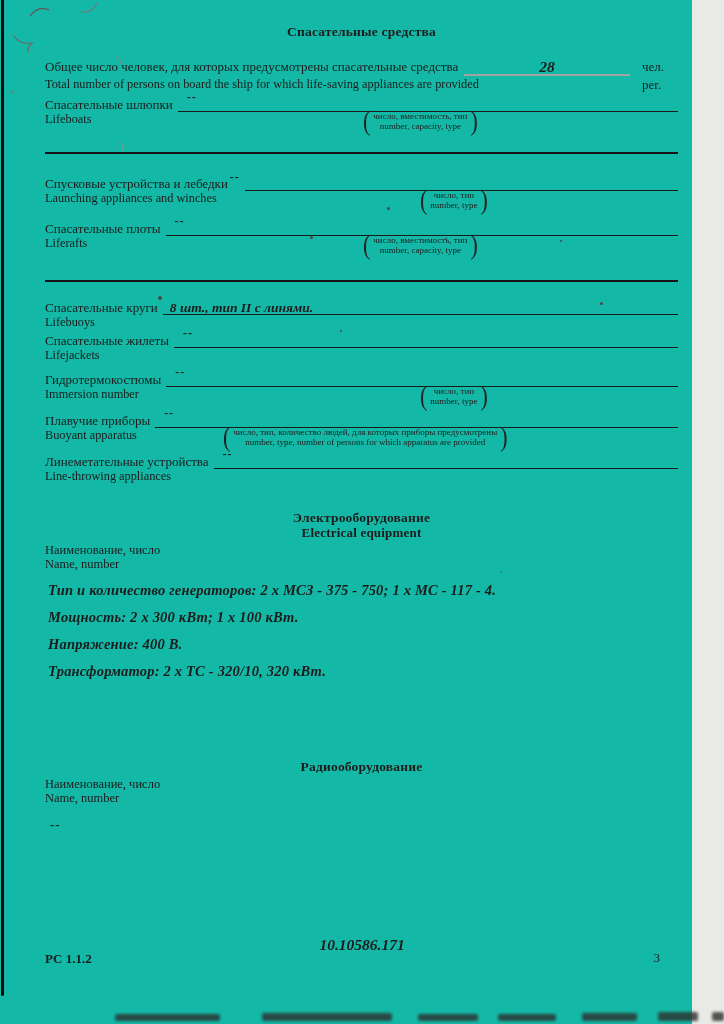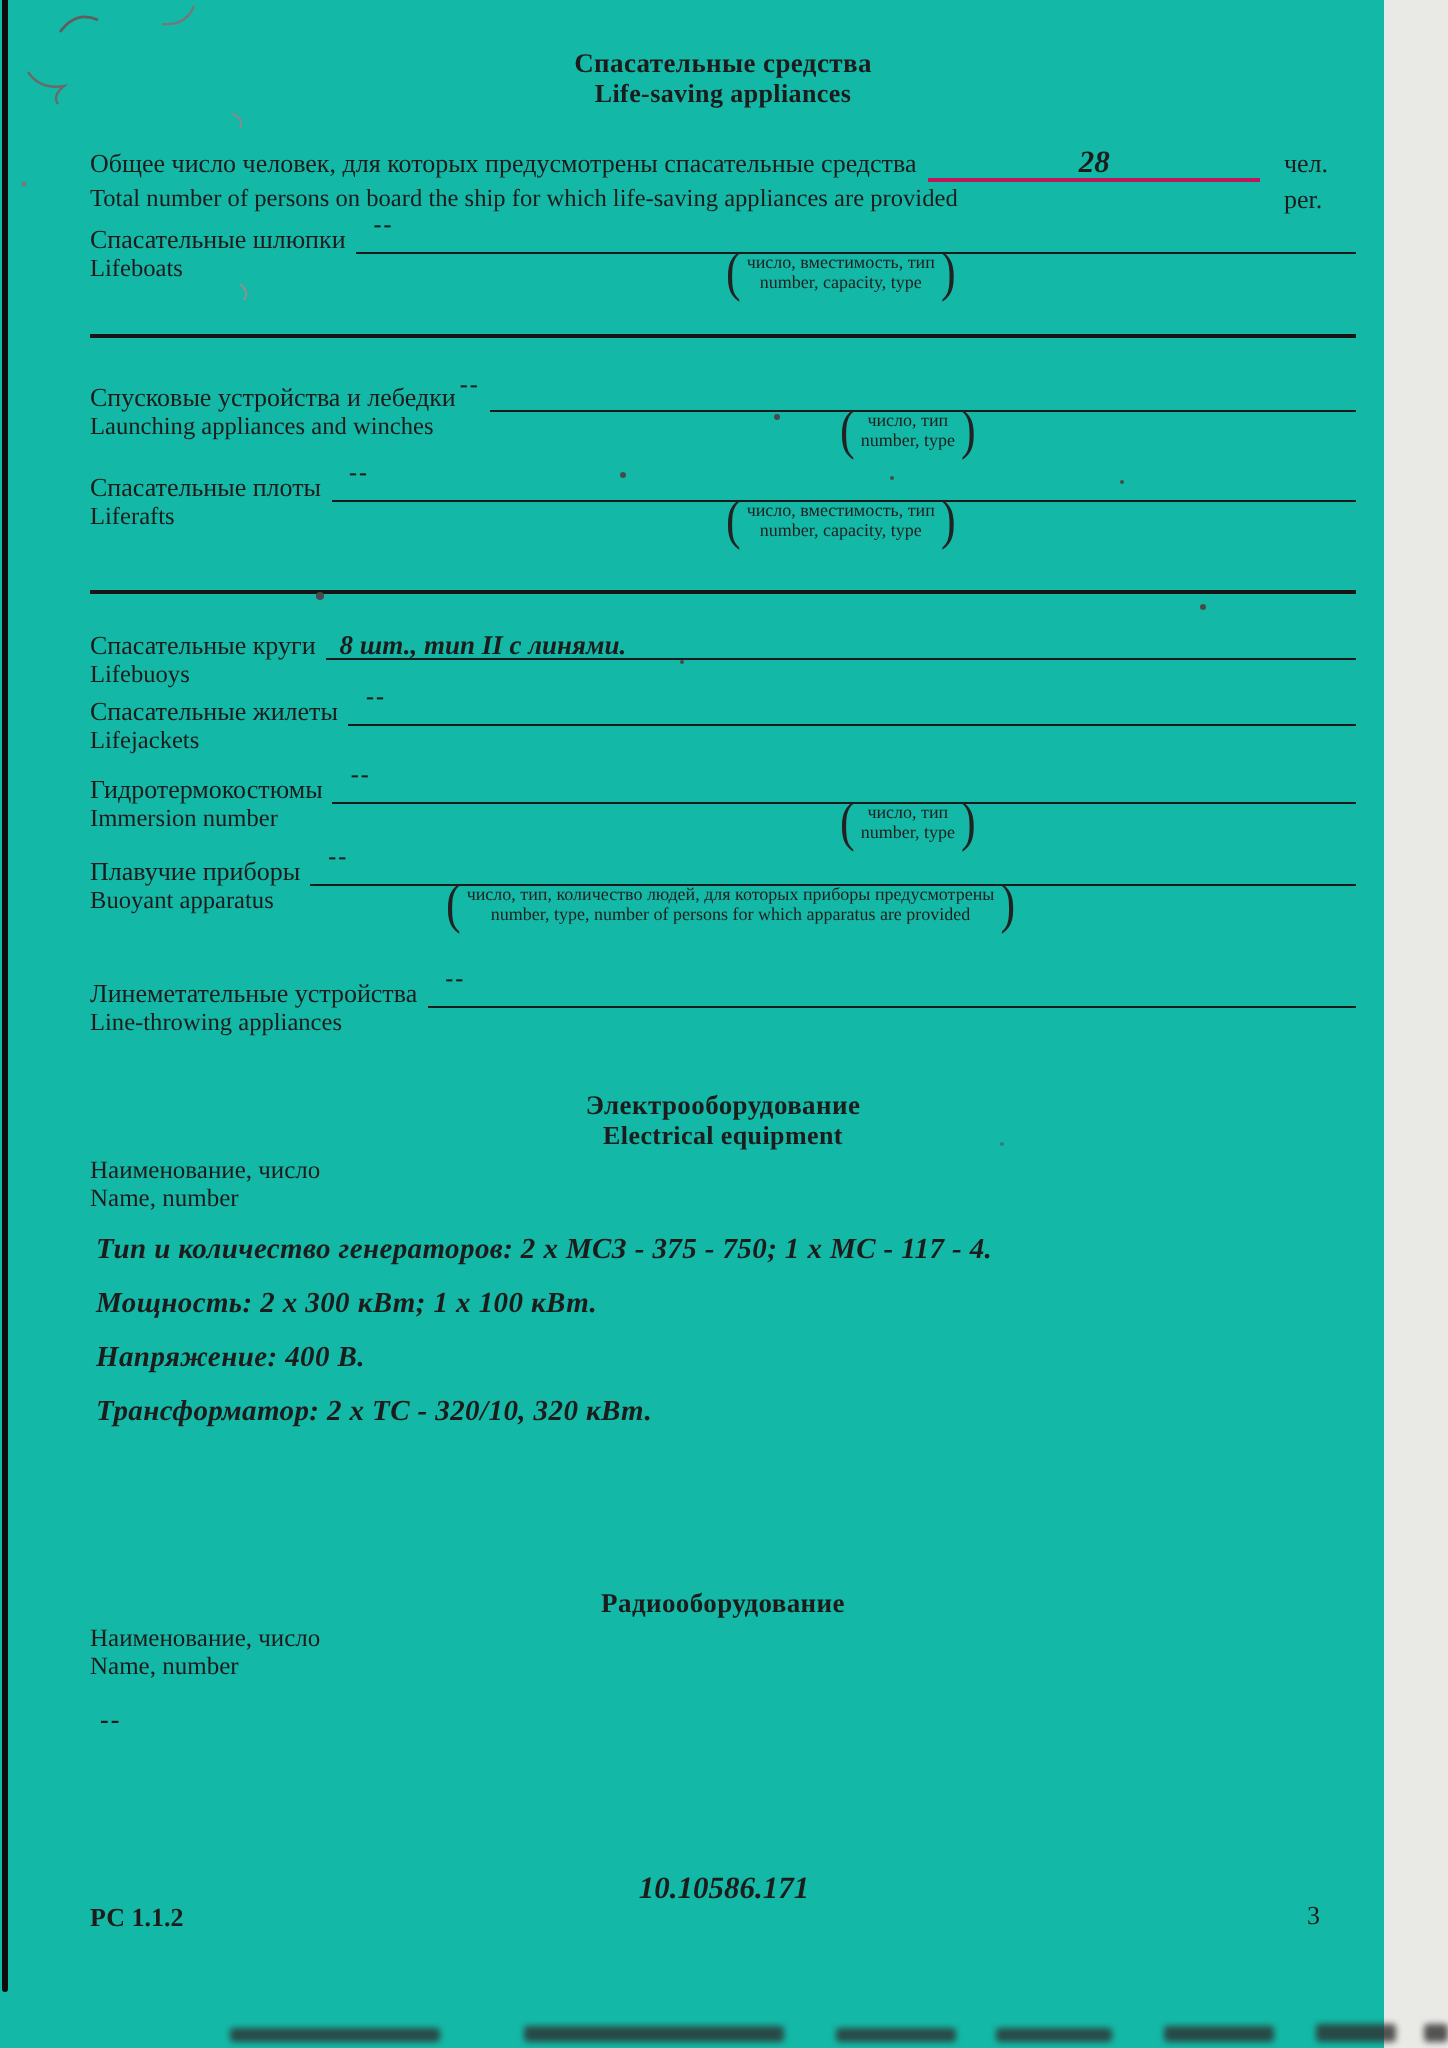--- a/index.html
+++ b/index.html
@@ -13,21 +13,21 @@
   
   .edge-strip{position:absolute;left:1px;top:0;width:3px;height:996px;background:#0c0c0c;border-radius:0 0 2px 2px;}
   
   .content{position:absolute;left:45px;top:0;width:633px;}
   .heading{ text-align:center;font-weight:bold;font-size:13.5px;line-height:15px;letter-spacing:.2px;}
   .heading .en{font-size:13px;}
 
   
   .persons{margin-top:16px;}
   .p-line1{display:flex;align-items:flex-end;font-size:13px;line-height:20px;white-space:nowrap;}
-  .p-fill{flex:1;border-bottom:2px solid #be185d;margin:0 12px 1px 6px;text-align:center;height:19px;}
+  .p-fill{flex:1;border-bottom:2px solid #a3a3a3;margin:0 12px 1px 6px;text-align:center;height:19px;}
   .p-val{font-weight:bold;font-style:italic;font-size:15.5px;position:relative;top:2px;}
   .p-unit{width:36px;font-size:13px;}
   .p-line2{display:flex;font-size:12.3px;line-height:15px;white-space:nowrap;}
   .p-sp{flex:1;}
 
   
   .frow{position:relative;}
   .f-top{display:flex;align-items:flex-end;font-size:13px;line-height:14px;white-space:nowrap;}
   .f-lbl{padding-bottom:0;}
   .f-fill{flex:1;border-bottom:1.6px solid #1b1b1b;height:15px;margin-left:5px;}
@@ -74,21 +74,20 @@
     <path d="M97,3 q-4,10 -16,9" stroke="#777" stroke-width="1.1" fill="none"></path>
     <path d="M116,57 q6,2 4,7" stroke="#8a8a8a" stroke-width="1" fill="none"></path>
     <path d="M120,142 q5,4 2,8" stroke="#8f8f8f" stroke-width="1" fill="none"></path>
     <circle cx="12" cy="92" r="1.2" fill="#777"></circle>
   </svg>
 
   <div class="content">
 
     <div class="heading" style="margin-top:24px">
       <div>Спасательные средства</div>
-      <div class="en">Life-saving appliances</div>
     </div>
 
     <div class="persons">
       <div class="p-line1">
         <span>Общее число человек, для которых предусмотрены спасательные средства</span>
         <span class="p-fill"><span class="p-val">28</span></span>
         <span class="p-unit">чел.</span>
       </div>
       <div class="p-line2">
         <span>Total number of persons on board the ship for which life-saving appliances are provided</span>
@@ -205,21 +204,21 @@
           <span class="paren">(</span>
           <span class="hint-txt">
             <div>число, тип, количество людей, для которых приборы предусмотрены</div>
             <div>number, type, number of persons for which apparatus are provided</div>
           </span>
           <span class="paren">)</span>
         </div>
       </div>
     </div>
 
-    <div class="frow" style="margin-top:21px">
+    <div class="frow" style="margin-top:1px">
       <div class="f-top">
         <span class="f-lbl">Линеметательные устройства</span>
         <span class="f-fill"><span class="dash">--</span></span>
       </div>
       <div class="f-bot h15">
         <span>Line-throwing appliances</span>
       </div>
     </div>
 
     <div class="heading" style="margin-top:26px">

